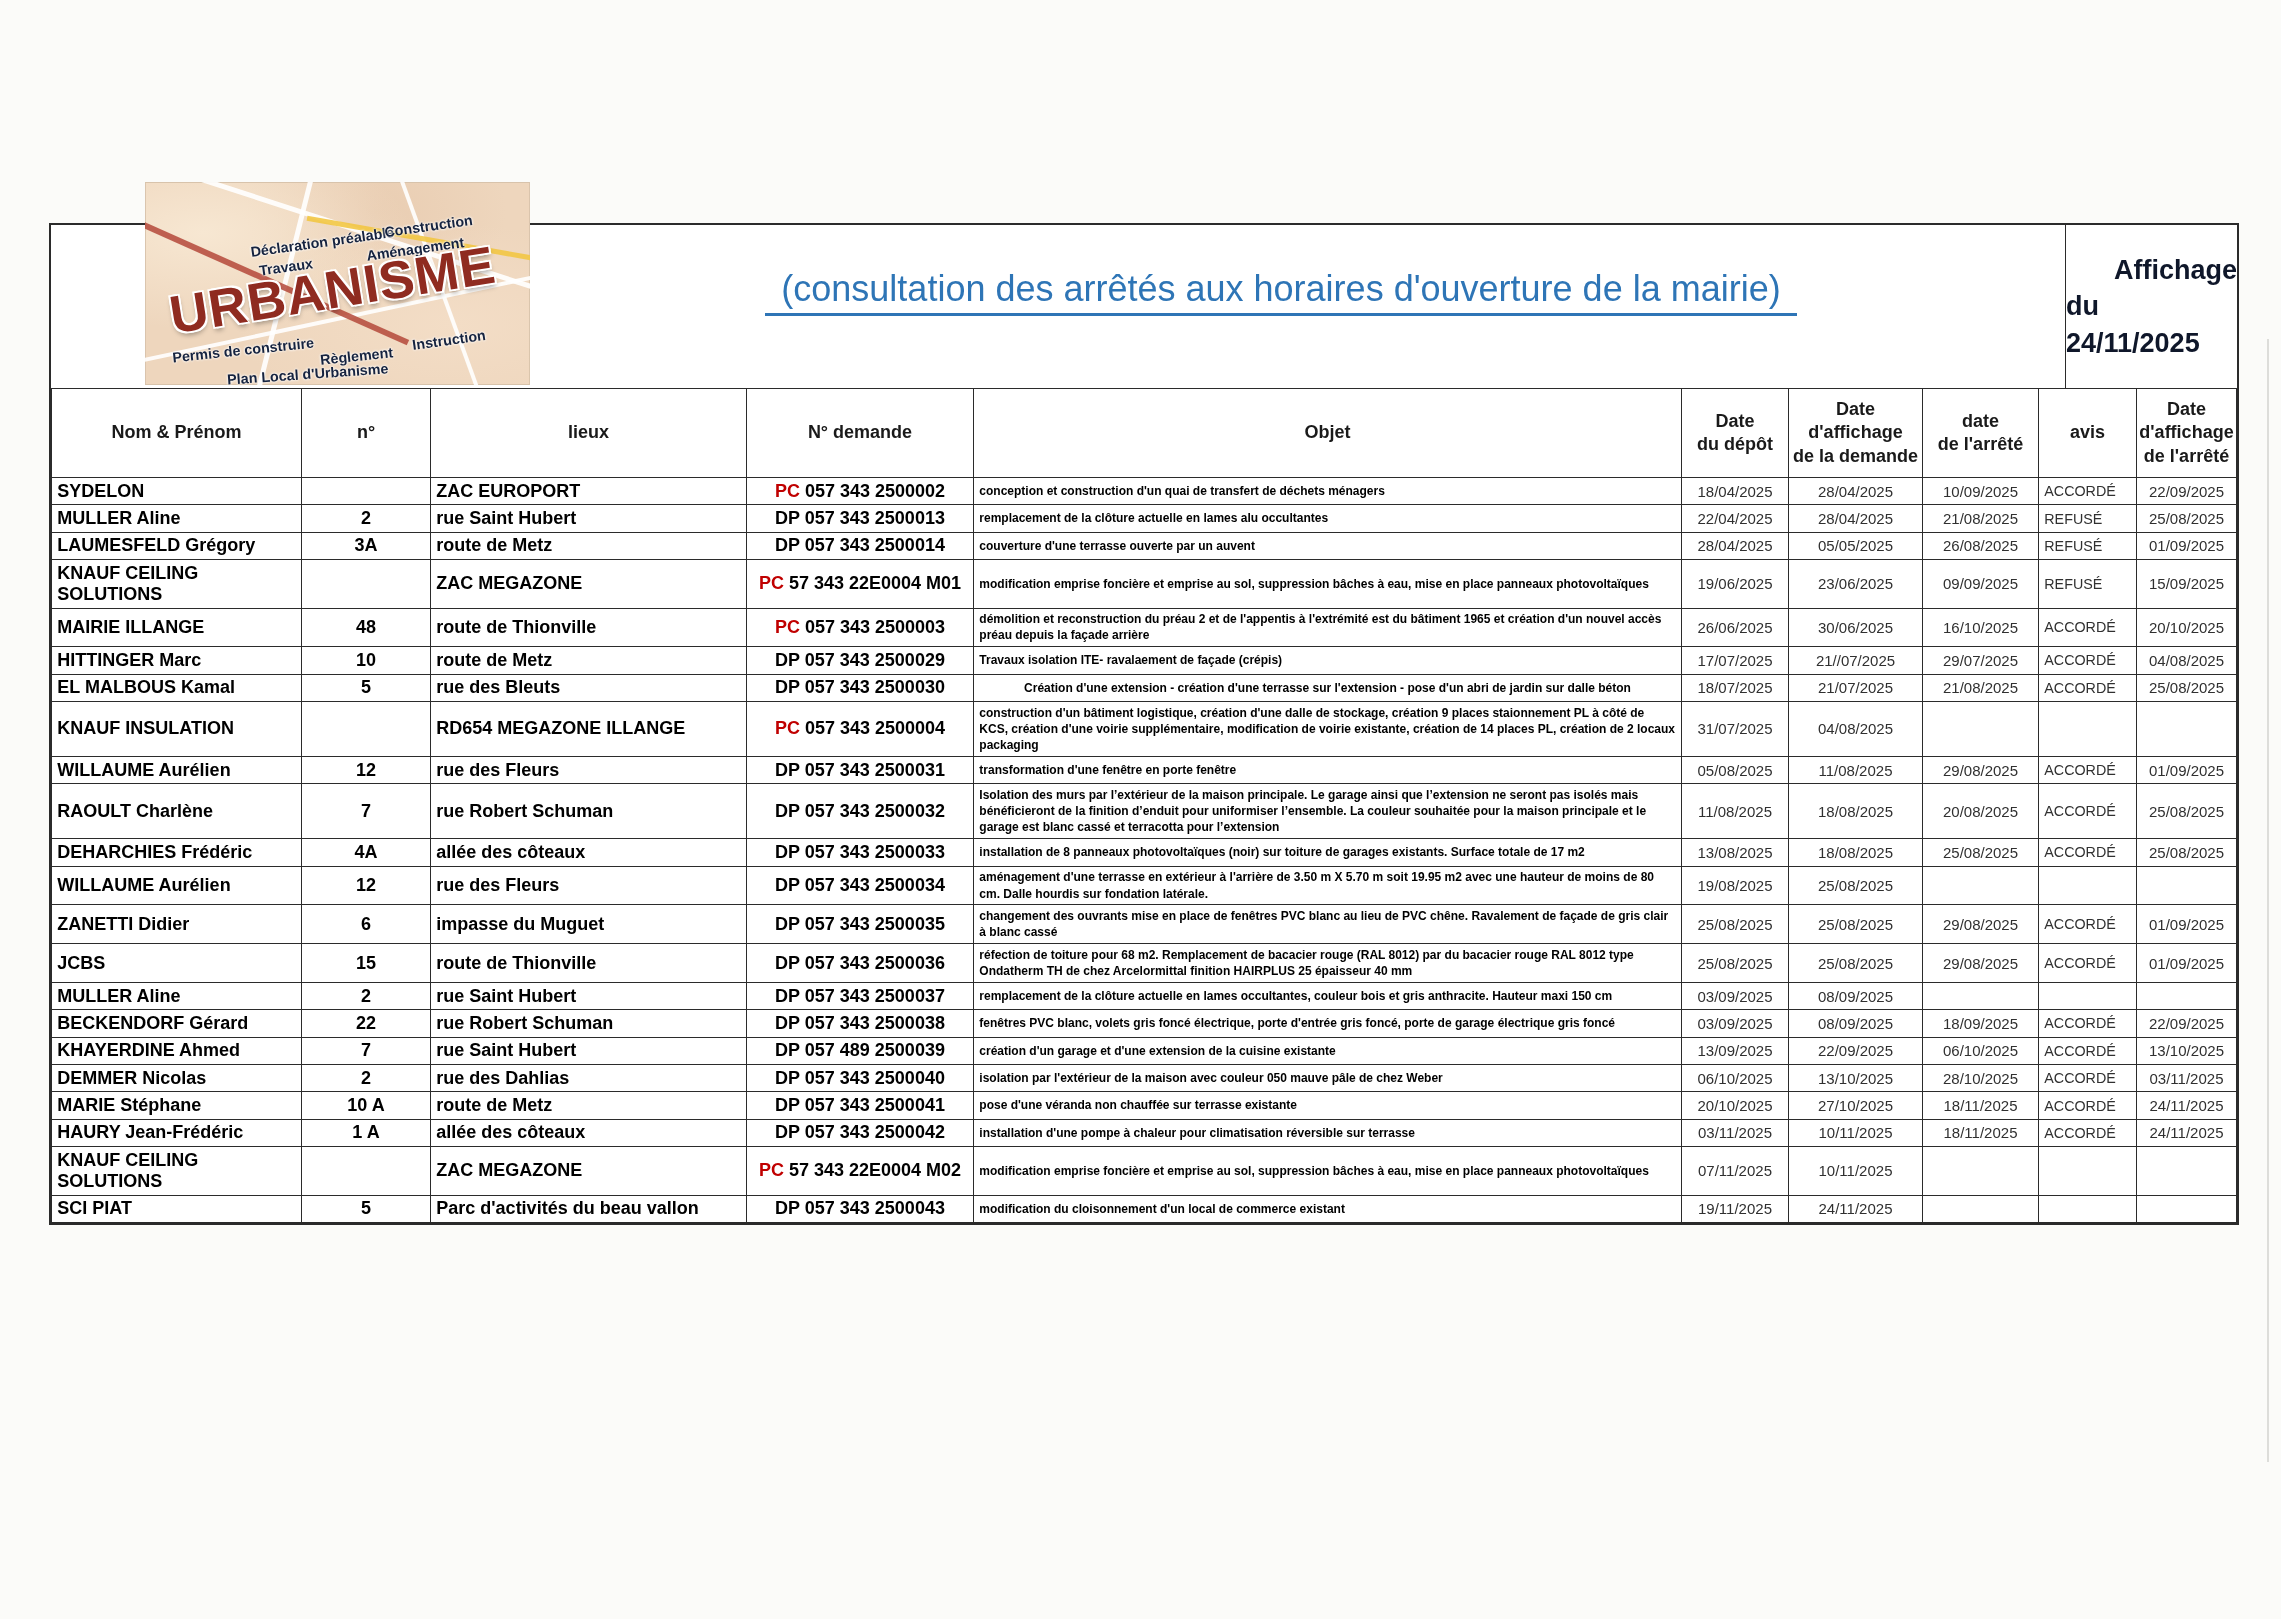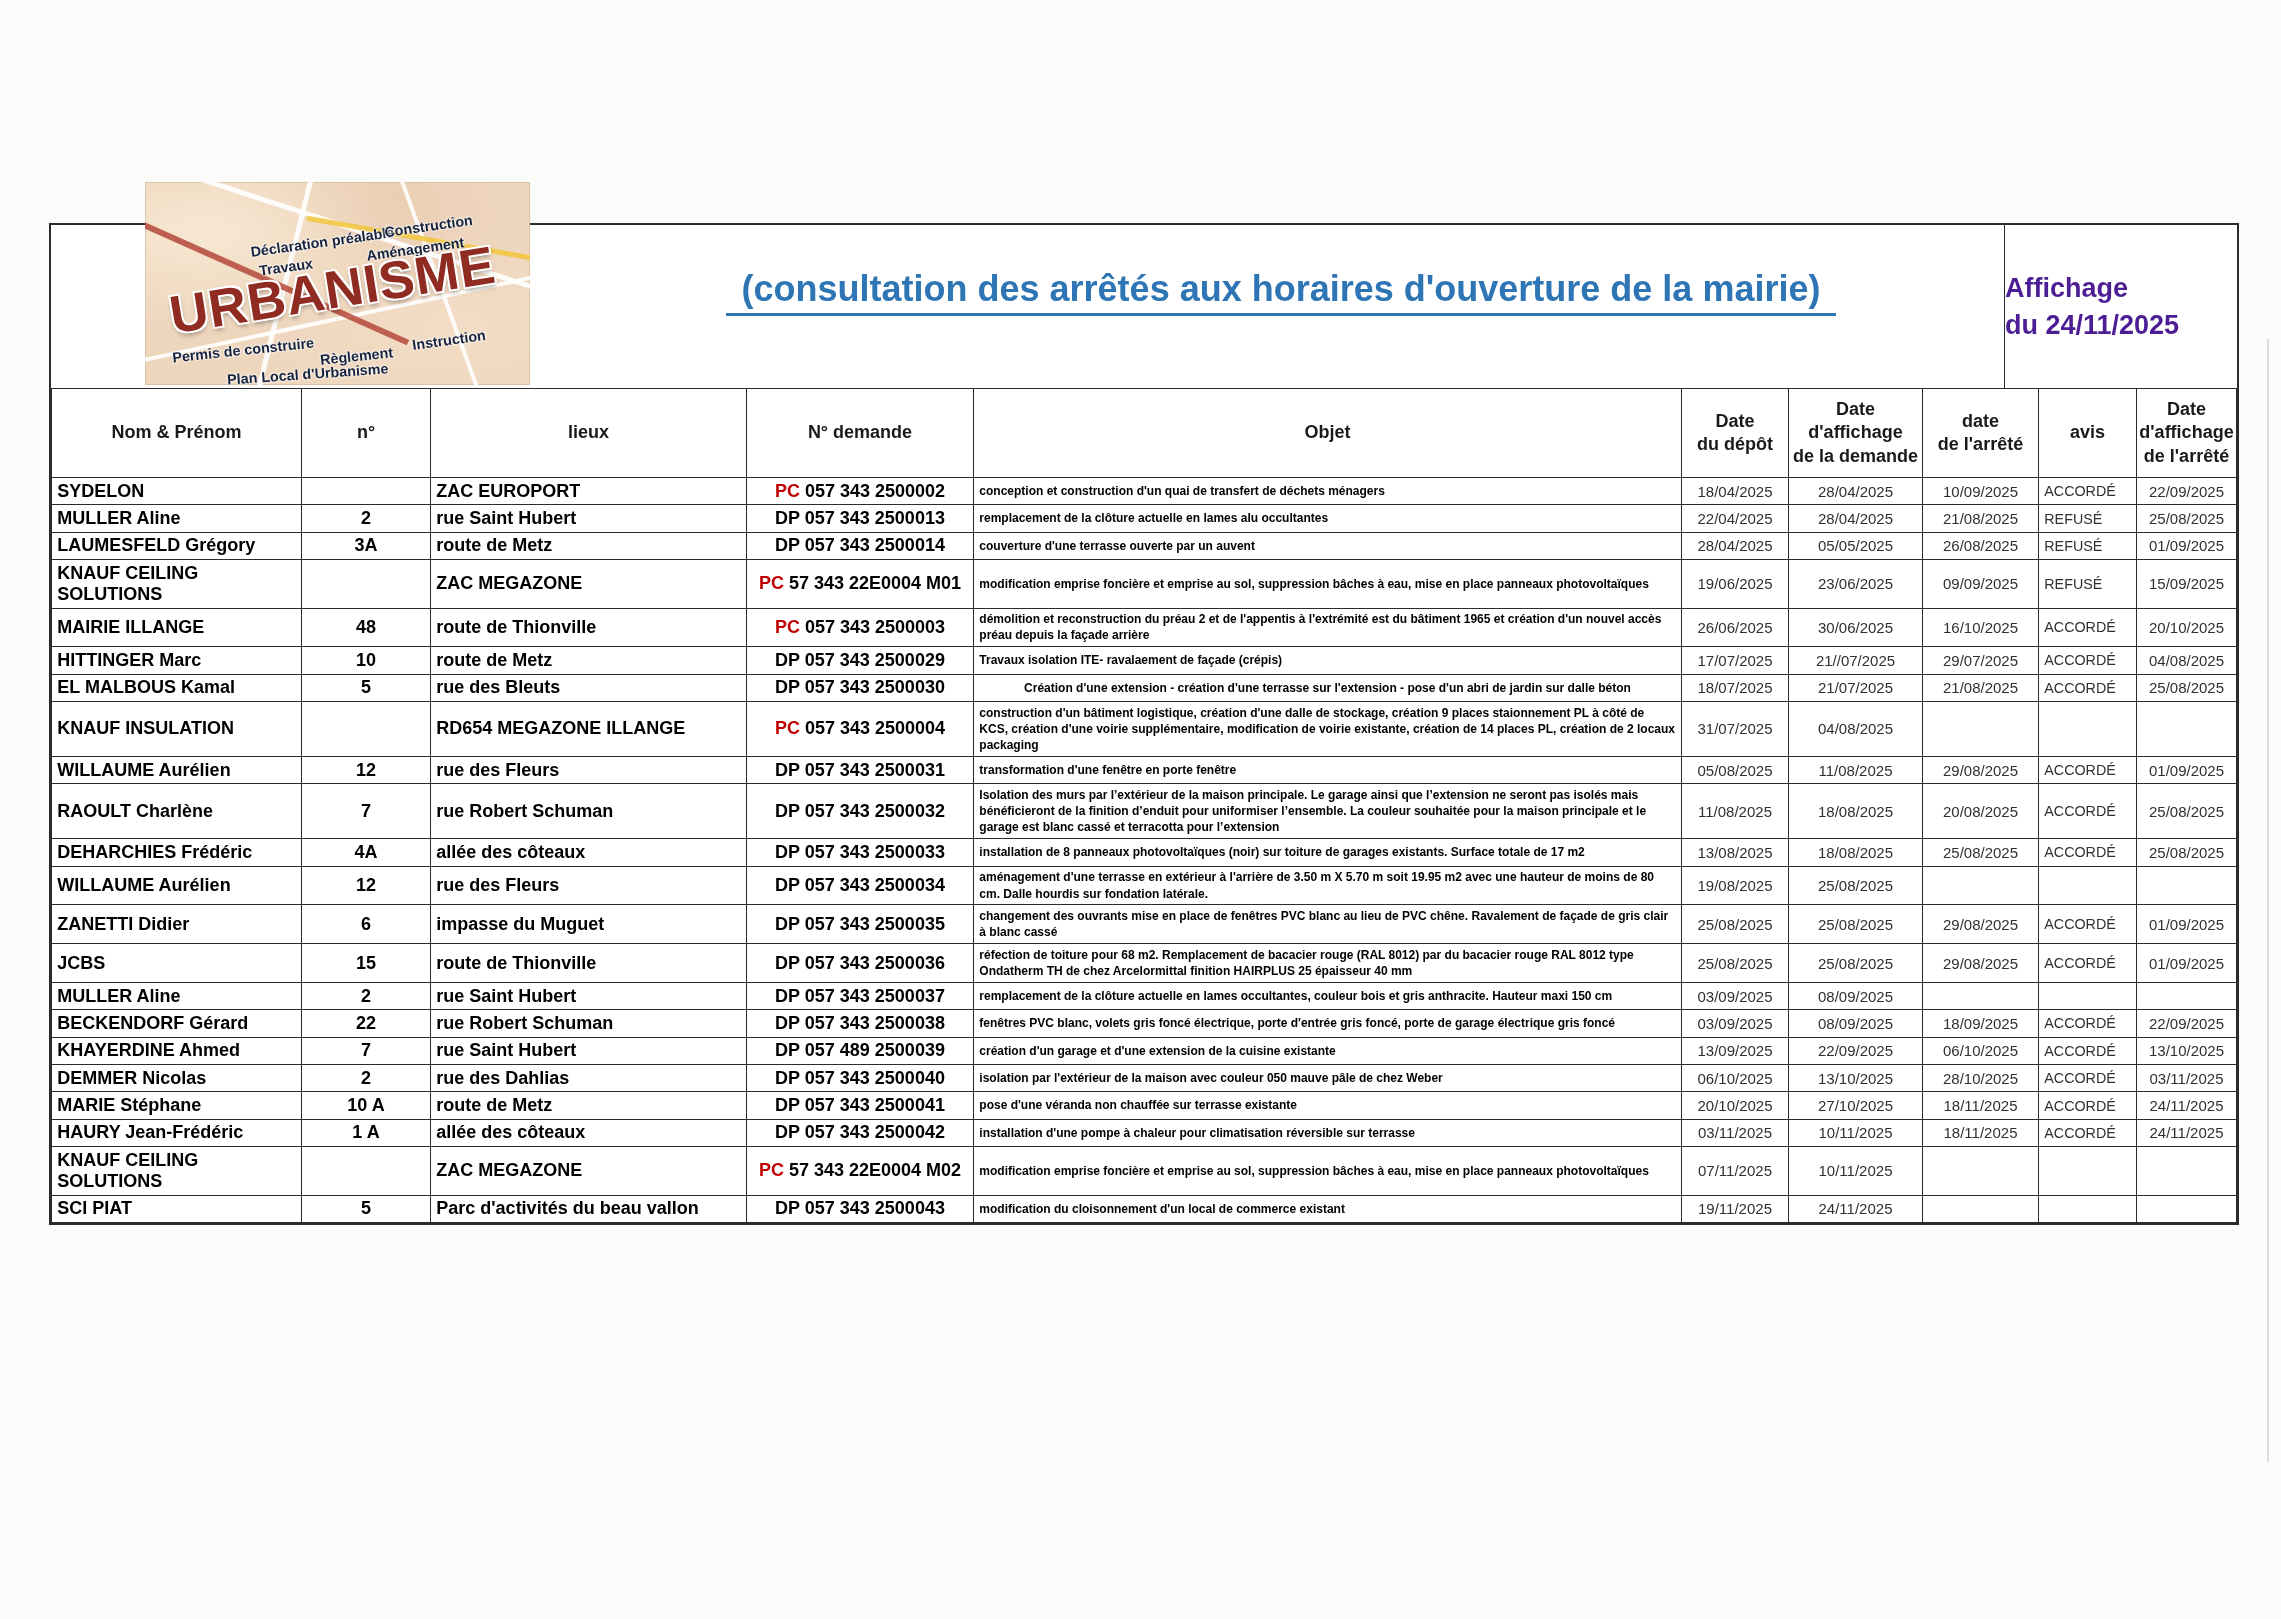--- a/index.html
+++ b/index.html
@@ -32,29 +32,29 @@
     text-align:center;
     padding-top:12.5px;
   }
   .doc-title{
     font-size:39px;font-weight:bold;color:#4d4d4d;
     letter-spacing:0.4px;
   }
   .doc-subtitle{
     display:inline-block;
     margin-top:14.3px;
-    font-size:36px;font-weight:bold;color:#2e75b6;
+    font-size:36px;font-weight:normal;color:#2e75b6;
     border-bottom:3.6px solid #2e75b6;
     padding:0 16px 3.6px 16px;
   }
   .affichage-cell{
-    position:absolute;right:0;top:0;width:233px;height:163px;
+    position:absolute;right:0;top:0;width:172px;height:163px;
     border-left:1.8px solid #2b2b2b;
-    display:flex;flex-direction:column;justify-content:center;align-items:flex-start;
-    font-size:27px;font-weight:bold;color:#4c1d95;line-height:1.35;
+    display:flex;flex-direction:column;justify-content:center;align-items:flex-end;
+    font-size:27px;font-weight:bold;color:#0f172a;line-height:1.35;
     box-sizing:border-box;
   }
   
   .logo{
     position:absolute;left:94px;top:-43px;width:385px;height:203px;
     background:
       radial-gradient(ellipse at 15% 25%, #f7e7d2 0%, rgba(247,231,210,0) 45%),
       radial-gradient(ellipse at 80% 70%, #f3ddc6 0%, rgba(243,221,198,0) 50%),
       radial-gradient(ellipse at 60% 15%, #e9cdb2 0%, rgba(233,205,178,0) 40%),
       #eed6bd;

